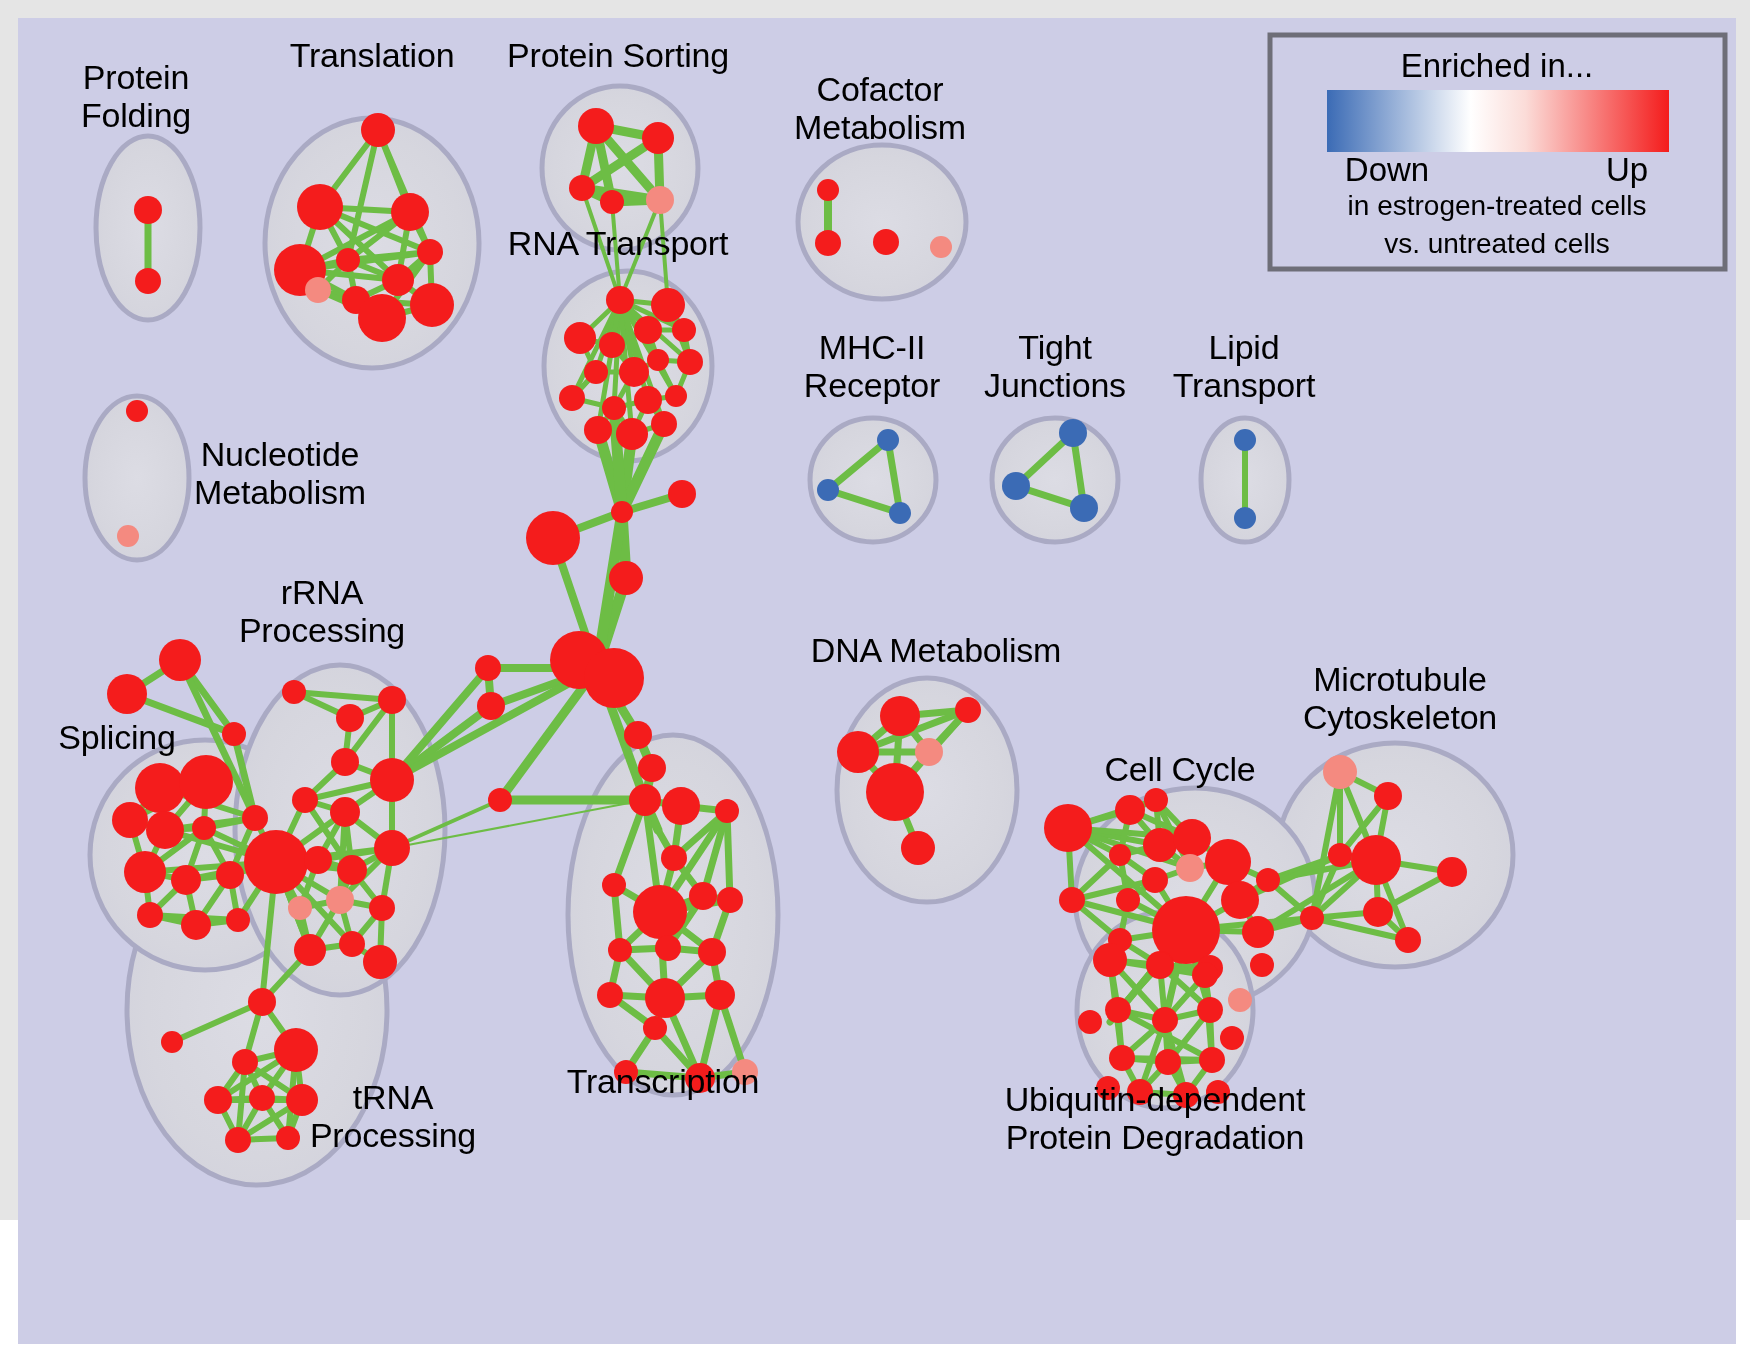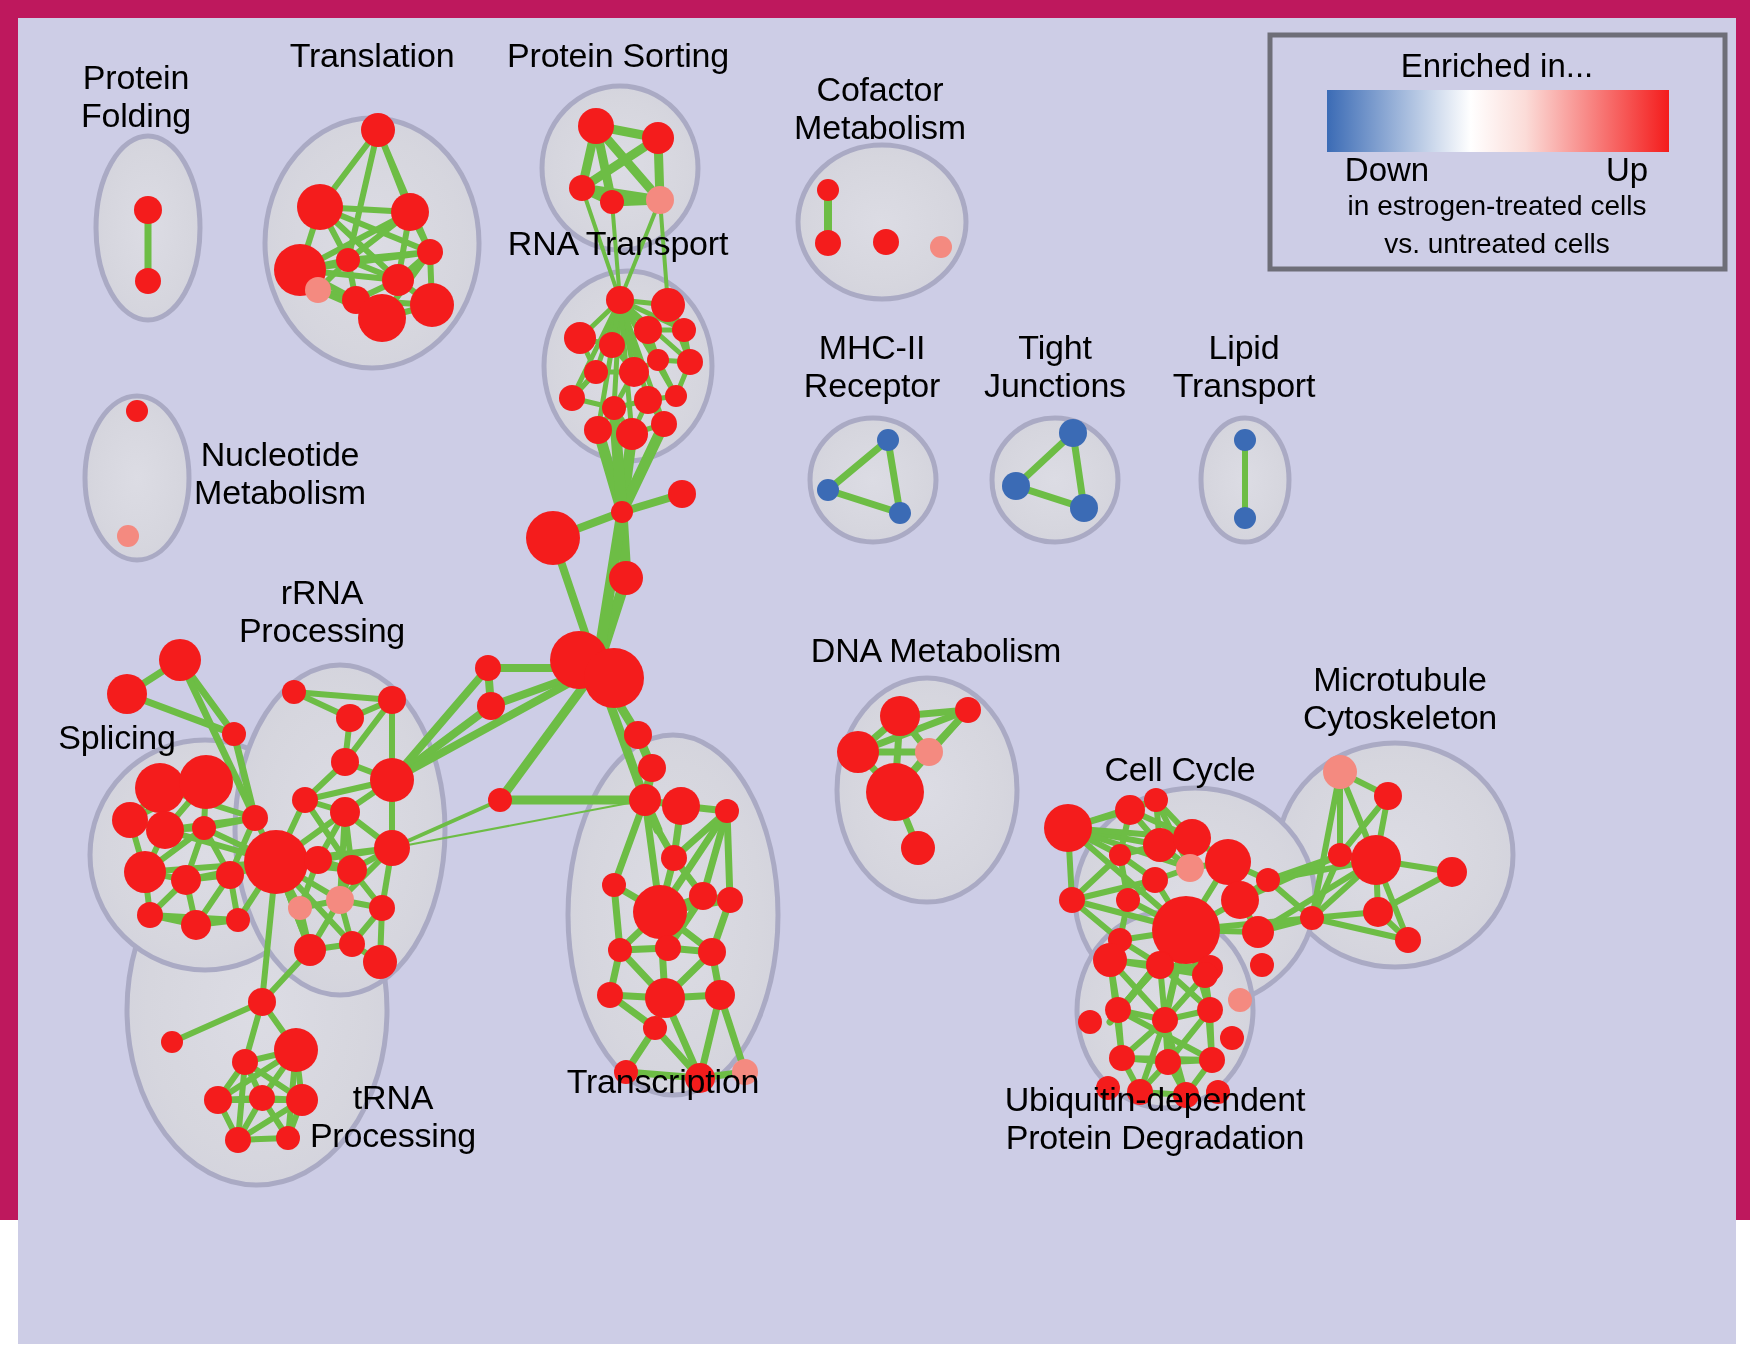--- a/index.html
+++ b/index.html
@@ -10,21 +10,21 @@
   body {
     width: 1750px;
     height: 1360px;
     overflow: hidden;
     font-family: "Liberation Sans", sans-serif;
   }
   #canvas-wrap {
     position: relative;
     width: 1750px;
     height: 1220px;
-    background: #be185d;
+    background: #e5e5e5;
   }
   #network-svg {
     position: absolute;
     left: 0;
     top: 0;
   }
   .cluster-label {
     font-family: "Liberation Sans", sans-serif;
     fill: #000000;
     font-size: 34px;

